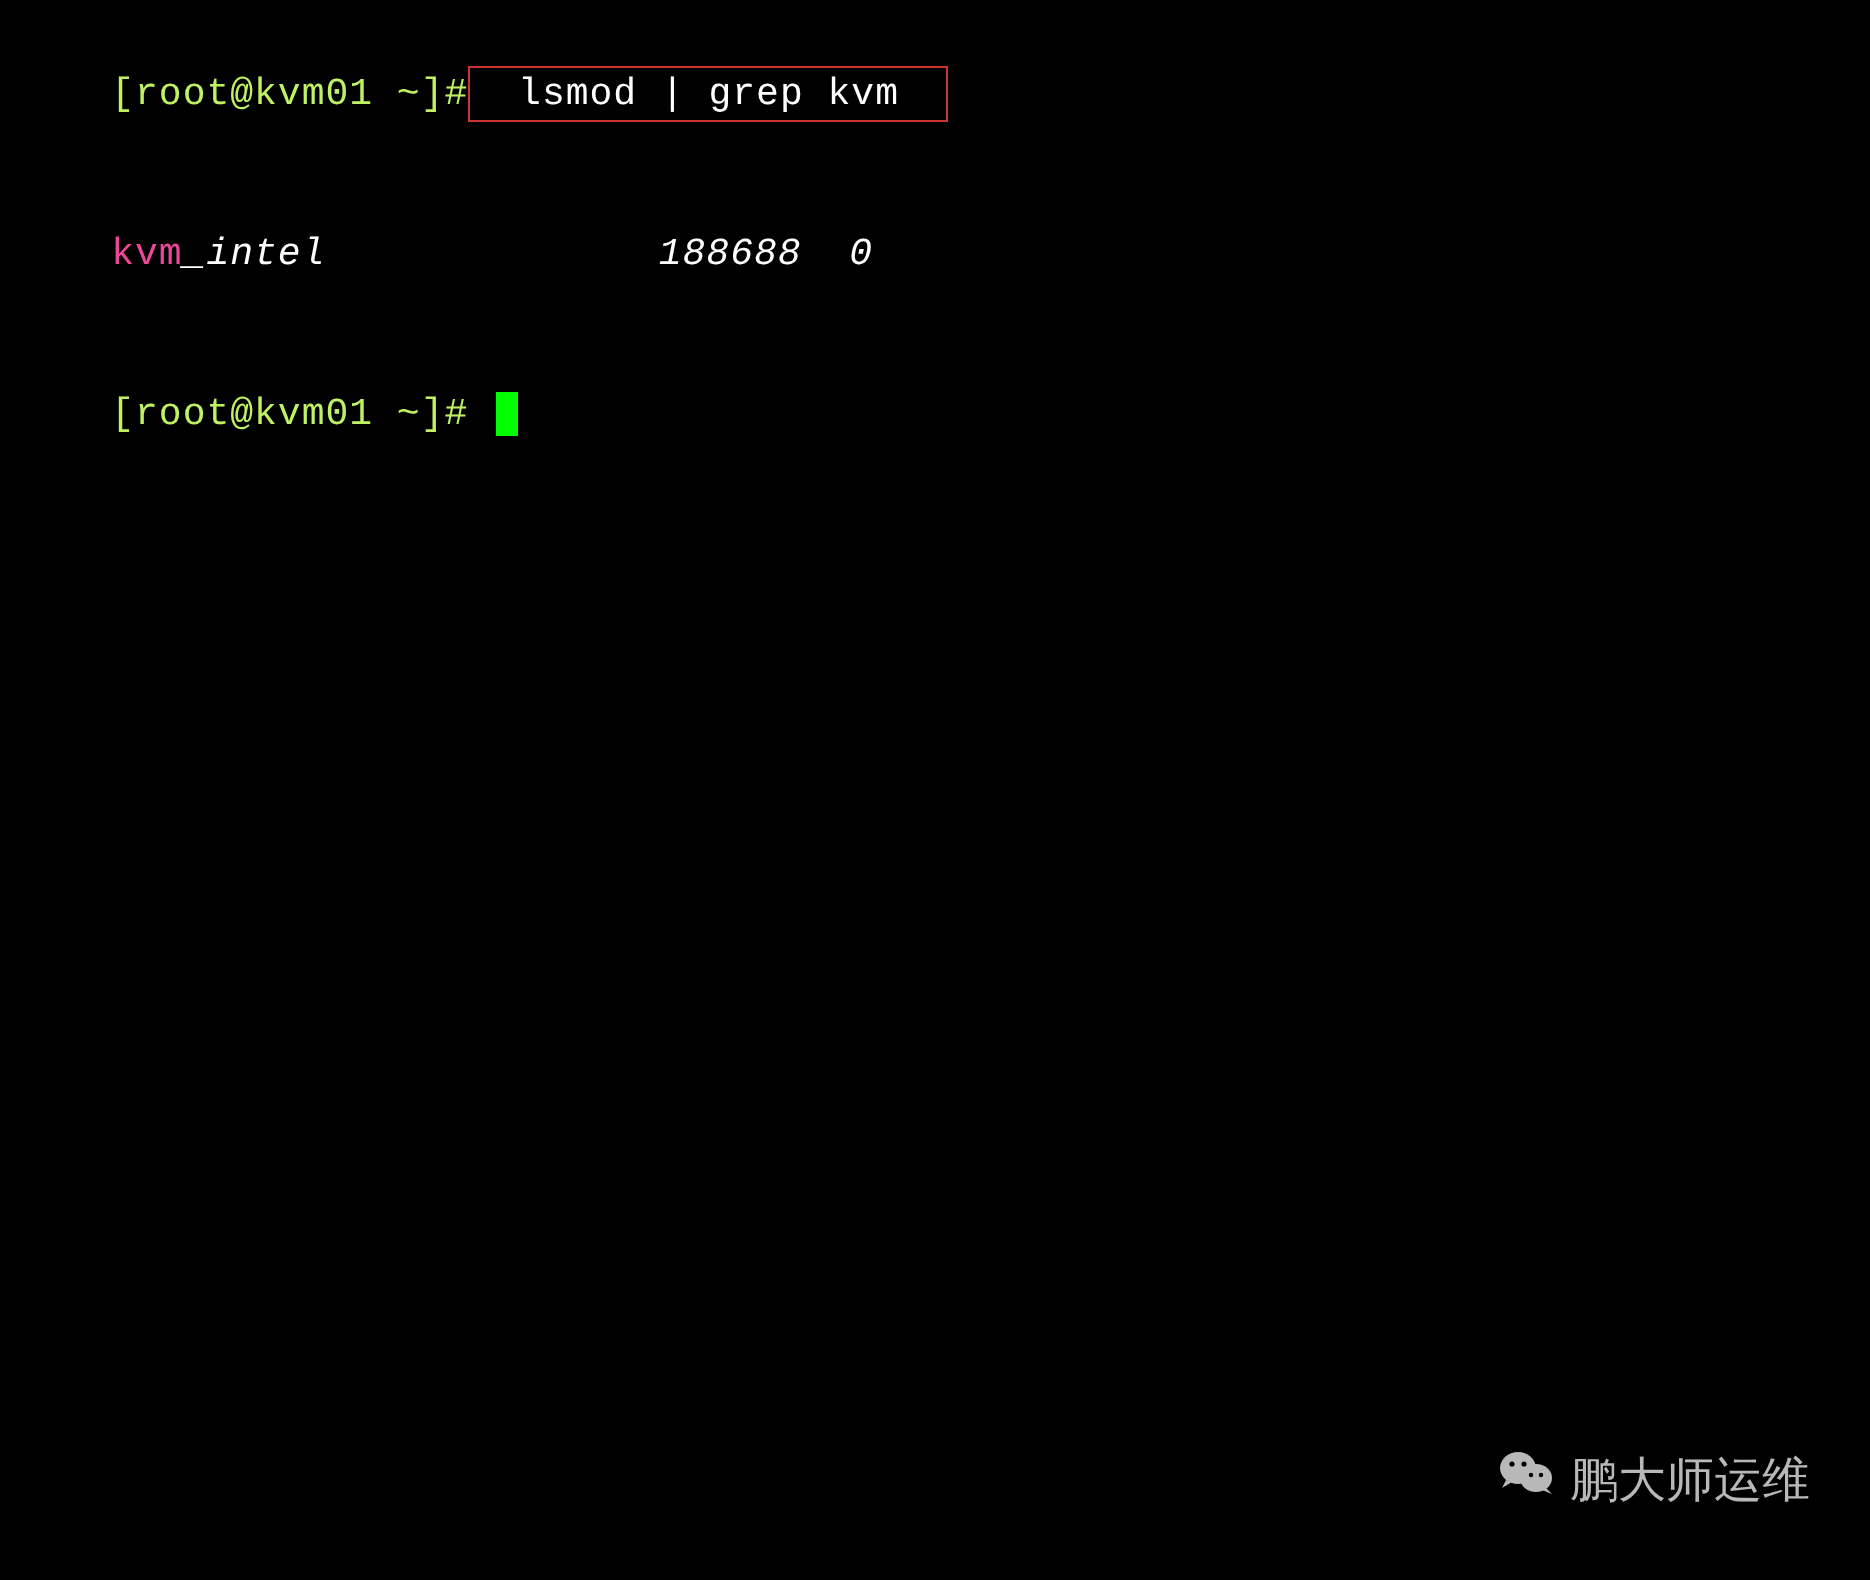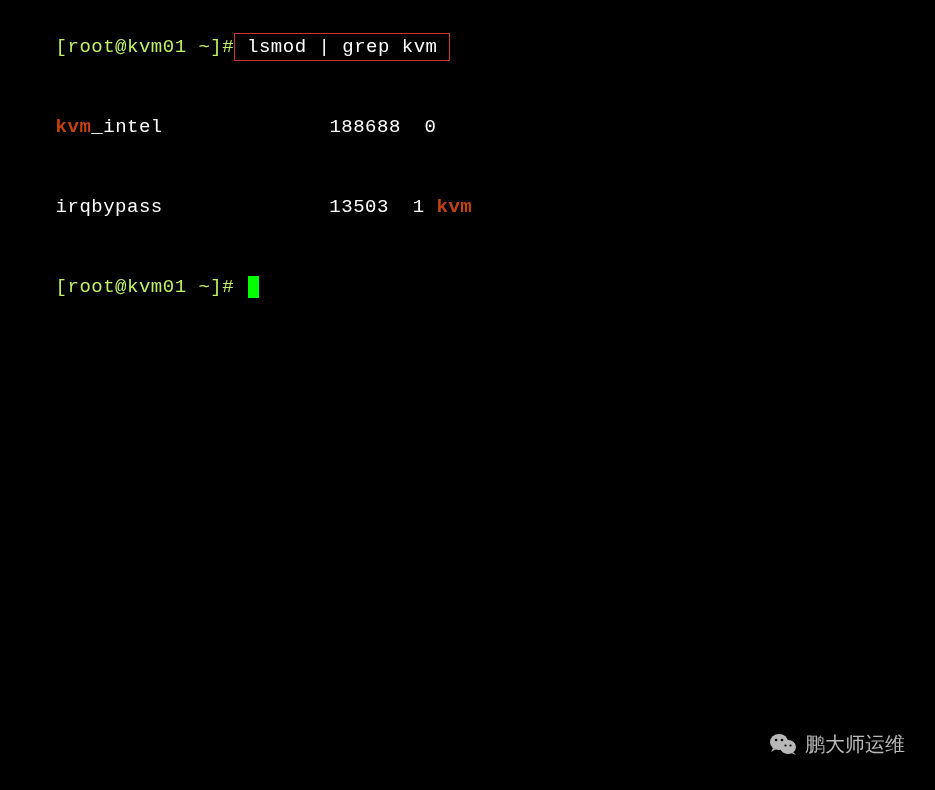--- a/index.html
+++ b/index.html
@@ -21,46 +21,46 @@
     }
     .terminal-line {
       white-space: pre;
       letter-spacing: 0.5px;
     }
     .prompt-text {
       color: #bef264;
     }
     .command-box {
       border: 1px solid #cc3333;
-      padding: 0 0;
+      padding: 0 12px;
       display: inline-block;
     }
     .highlight-red {
-      color: #c2410c;
-      font-weight: bold;
+      color: #ec4899;
+      font-weight: normal;
     }
     .normal-text {
       color: #ffffff;
+      font-style: italic;
     }
     .cursor {
       background-color: #00ff00;
       display: inline-block;
       width: 11px;
       height: 22px;
       vertical-align: text-bottom;
       margin-left: 2px;
     }
     .watermark {
       position: absolute;
       bottom: 32px;
       right: 30px;
       display: flex;
-      align-items: center;
       color: #b8b8b8;
-      font-size: 20px;
+      font-size: 24px;
       font-family: "Microsoft YaHei", sans-serif;
       gap: 8px;
     }
     .wechat-icon {
       width: 28px;
       height: 24px;
       position: relative;
     }
     .wechat-icon svg {
       fill: #b8b8b8;
@@ -73,23 +73,20 @@
 
   <div class="terminal-line">
     <span class="prompt-text">[root@kvm01 ~]#</span><span class="command-box"><span> lsmod | grep kvm </span></span>
   </div>
 
   <div class="terminal-line">
     <span class="highlight-red">kvm</span><span class="normal-text">_intel</span><span class="normal-text">              188688  0</span>
   </div>
 
 
-  <div class="terminal-line">
-    <span class="highlight-red"></span><span class="normal-text">irqbypass</span><span class="normal-text">              13503  1 </span><span class="highlight-red">kvm</span><span class="normal-text"></span>
-  </div>
 
   <div class="terminal-line">
     <span class="prompt-text">[root@kvm01 ~]# </span><span class="cursor"></span>
   </div>
 
 </div>
 
 <div class="watermark">
   <span class="wechat-icon">
     <svg viewBox="0 0 28 24" width="28" height="24">

